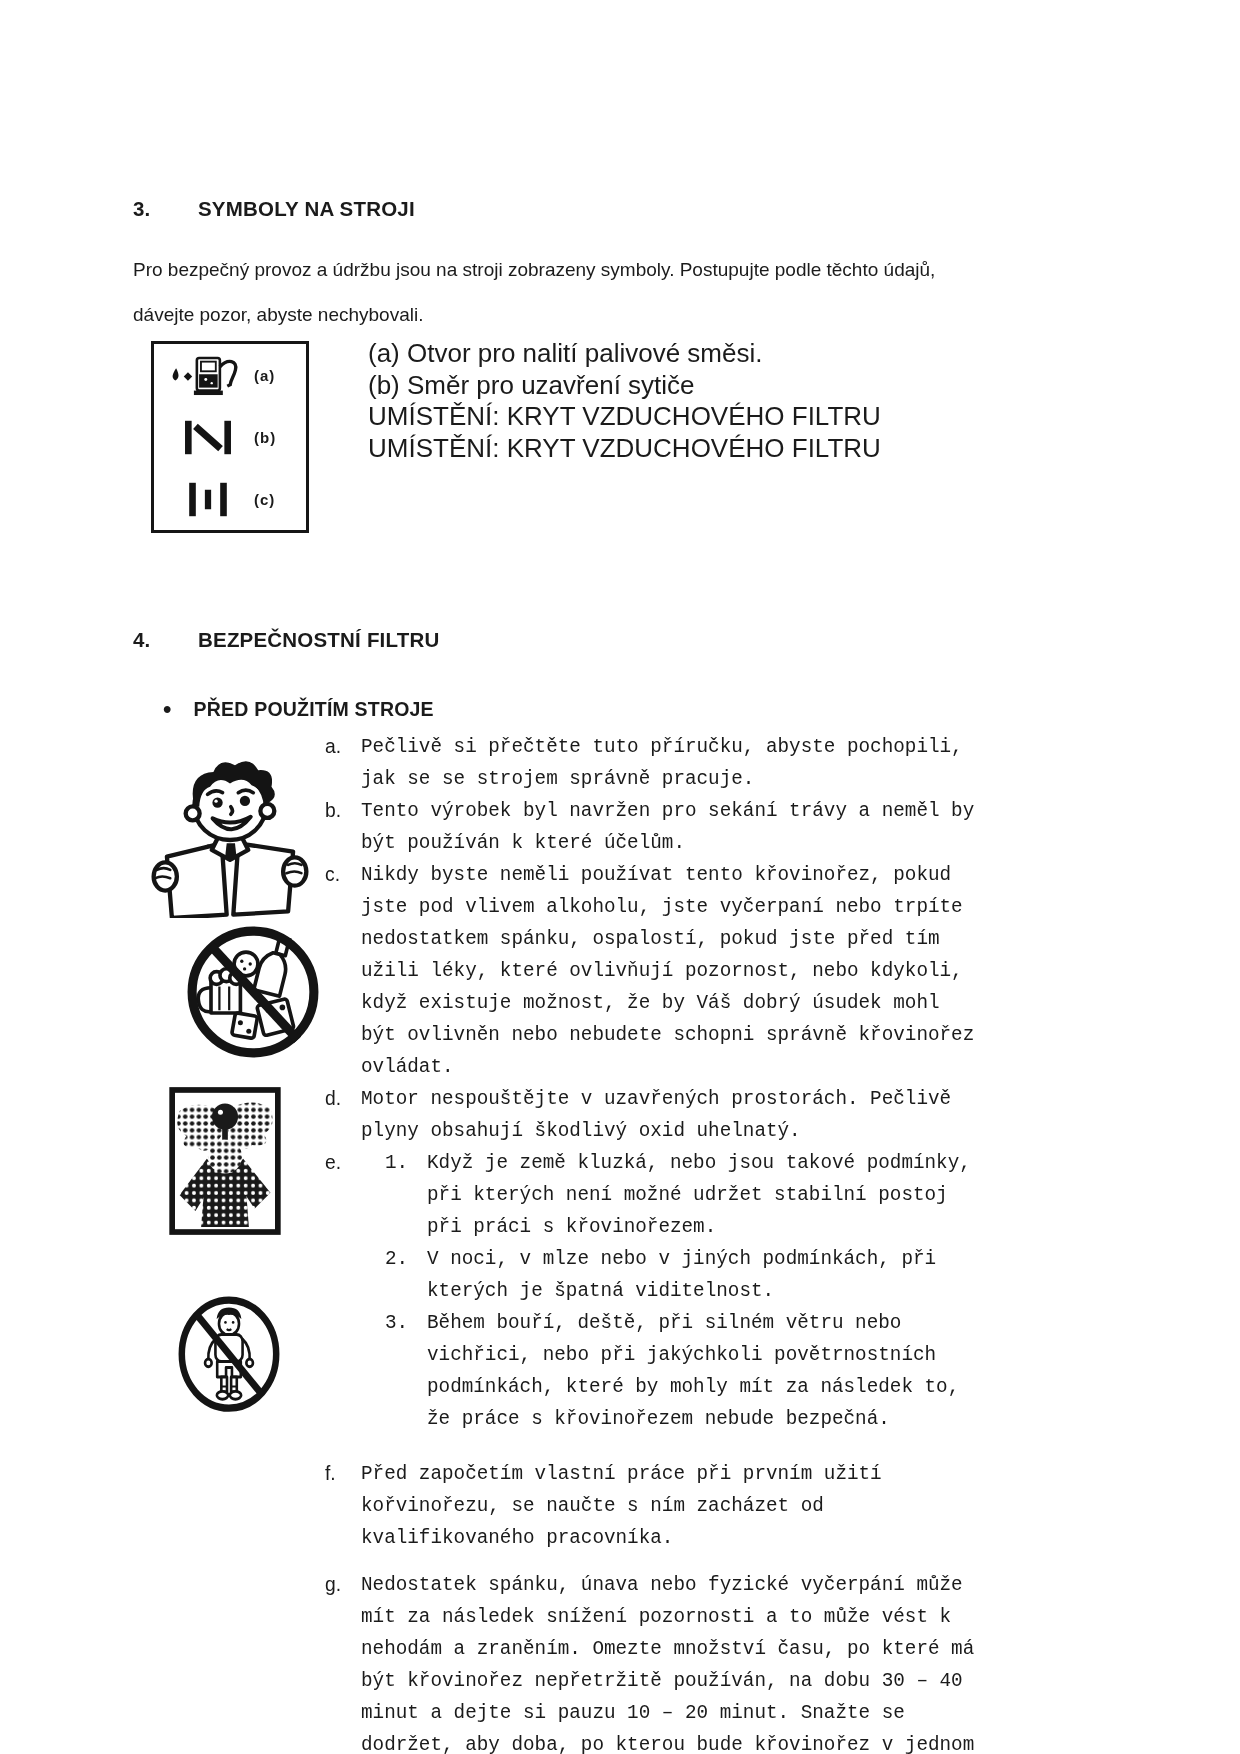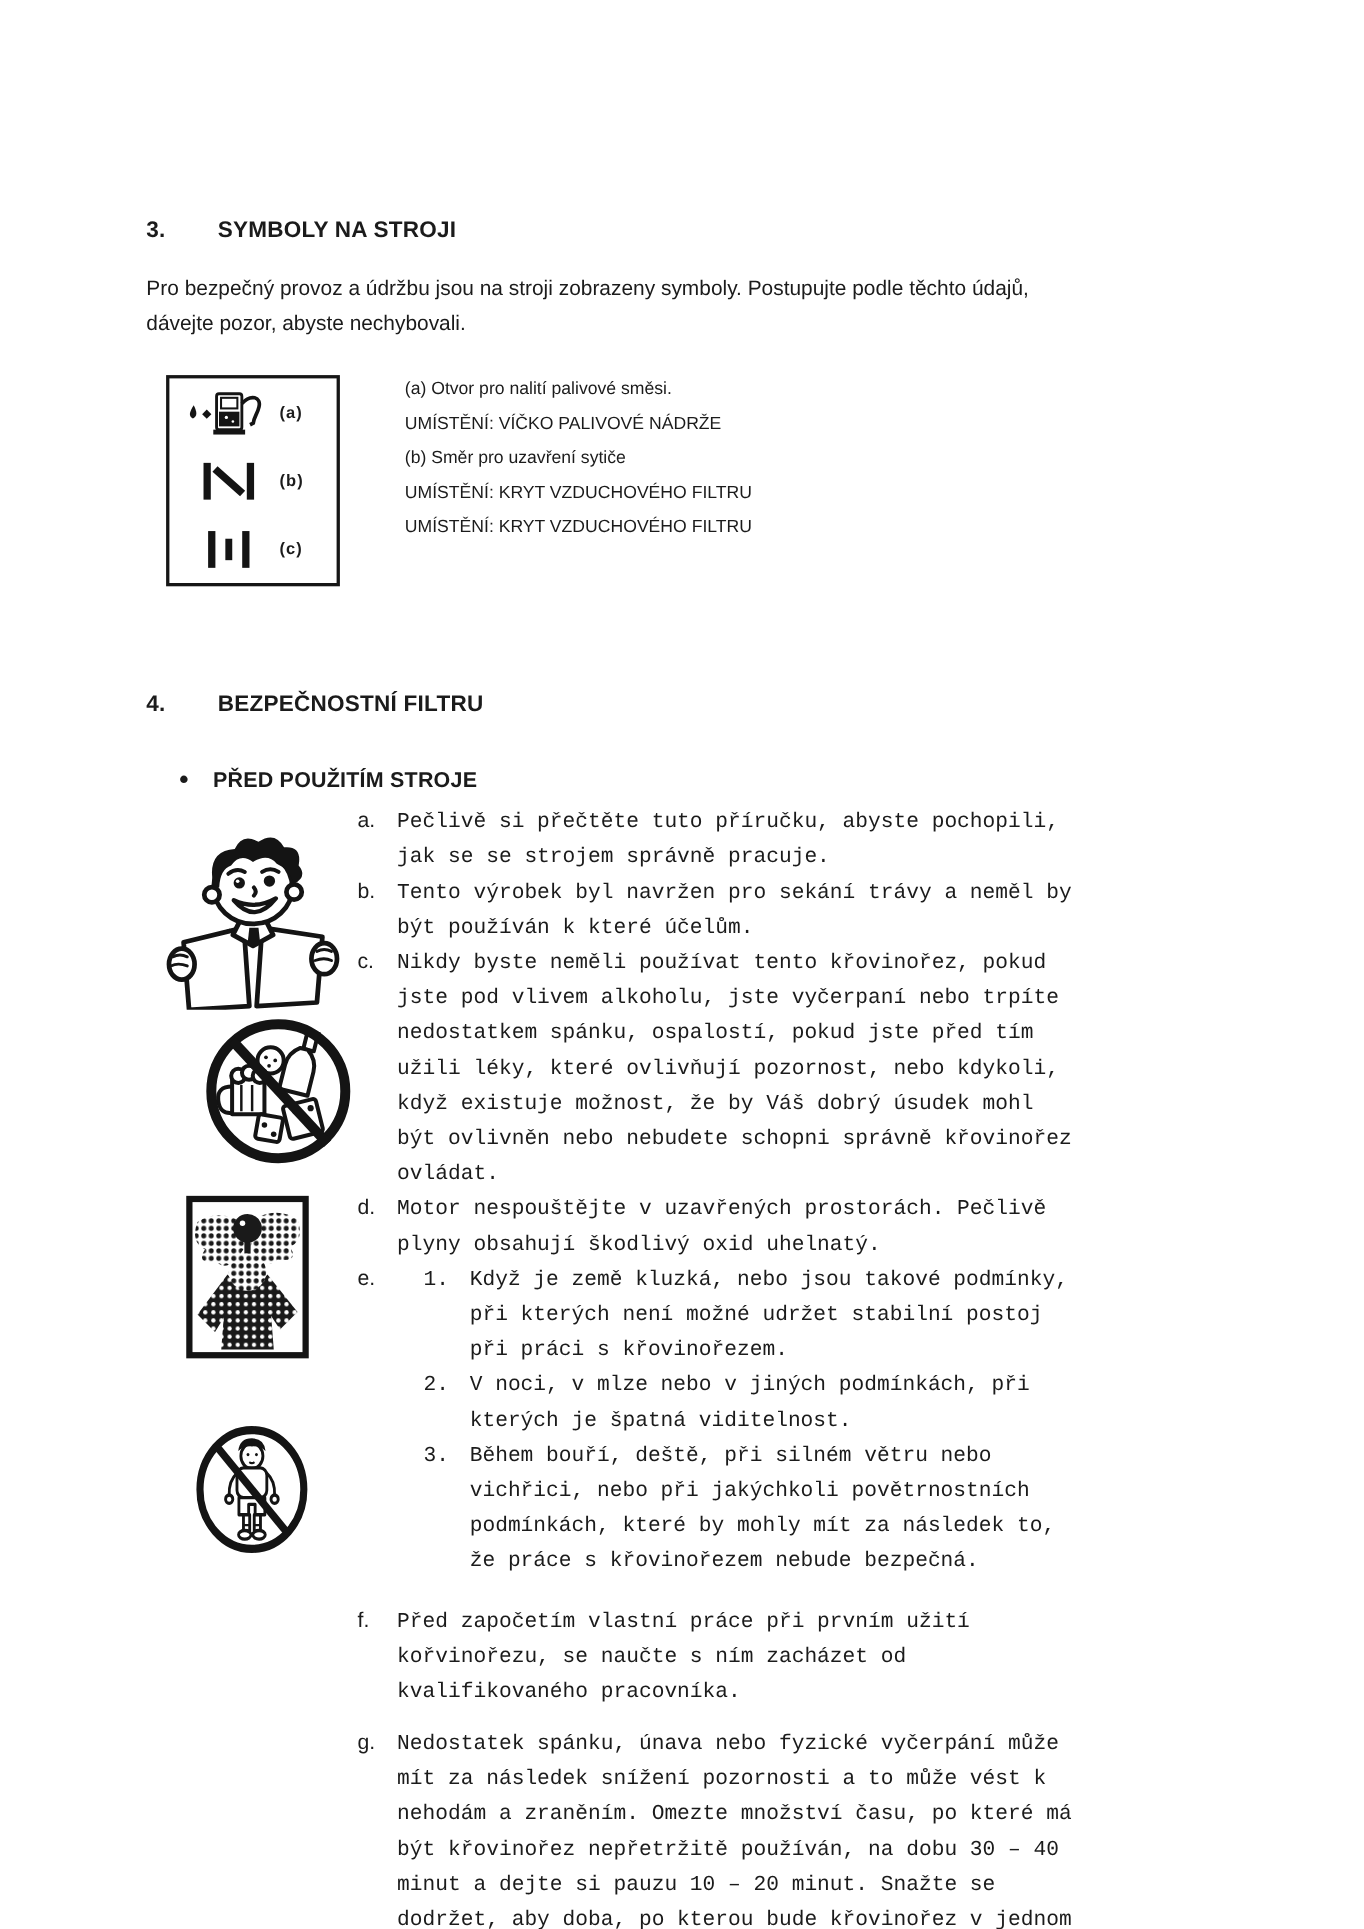--- a/index.html
+++ b/index.html
@@ -4,26 +4,26 @@
 <style>
   html,body{margin:0;padding:0;background:#ffffff;}
   .page{
     position:relative;width:1240px;height:1754px;background:#ffffff;
     color:#1b1b1b;font-family:"Liberation Sans",sans-serif;overflow:hidden;
   }
   .h-sec{position:absolute;display:flex;font-weight:bold;font-size:20.5px;letter-spacing:.2px;}
   .h-sec .num{width:65px;flex-shrink:0;}
   #heading3{left:133px;top:197px;}
   #heading4{left:133px;top:628px;}
-  #intro{position:absolute;left:133px;top:247px;width:835px;font-size:19px;line-height:32px;}
+  #intro{position:absolute;left:133px;top:247px;width:835px;font-size:19px;line-height:45px;}
   #symbol-box{position:absolute;left:151px;top:341px;width:152px;height:186px;border:3px solid #161616;background:#fff;}
   .sym-row{display:flex;align-items:center;height:62px;padding-left:10px;}
   .sym-icon{width:88px;display:flex;justify-content:center;align-items:center;}
   .sym-label{font-size:15px;font-weight:bold;letter-spacing:1px;margin-left:2px;}
-  #symbol-desc{position:absolute;left:368px;top:338px;font-size:16px;line-height:31.5px;}
+  #symbol-desc{position:absolute;left:368px;top:338px;font-size:26px;line-height:31.5px;}
   #subsection{position:absolute;left:163px;top:697px;display:flex;align-items:center;font-weight:bold;font-size:19.5px;letter-spacing:.2px;}
   .bullet{font-size:24px;margin-right:22px;line-height:1;}
   #safety-list{position:absolute;left:325px;top:731px;width:657px;font-size:19.3px;line-height:32px;}
   .item{display:flex;}
   .item-label{width:36px;flex-shrink:0;}
   .item-text{flex:1;font-family:Liberation Mono, monospace;}
   .sublist{margin-left:24px;}
   .subitem{display:flex;}
   .subitem-label{width:42px;flex-shrink:0;}
   #item-f{margin-top:23px;}
@@ -80,21 +80,20 @@
           <rect x="57.5" y="4" width="9.5" height="48" fill="#141414"></rect>
           <rect x="35.5" y="14" width="9" height="28" fill="#141414"></rect>
         </svg>
       </span>
       <span class="sym-label">(c)</span>
     </div>
   </div>
 
   <div id="symbol-desc">
     <div>(a) Otvor pro nalití palivové směsi.</div>
-    <div>UMÍSTĚNÍ: VÍČKO PALIVOVÉ NÁDRŽE</div>
     <div>(b) Směr pro uzavření sytiče</div>
     <div>UMÍSTĚNÍ: KRYT VZDUCHOVÉHO FILTRU</div>
     <div>UMÍSTĚNÍ: KRYT VZDUCHOVÉHO FILTRU</div>
   </div>
 
   <div class="h-sec" id="heading4">
     <span class="num">4.</span>
     <span>BEZPEČNOSTNÍ FILTRU</span>
   </div>
 

